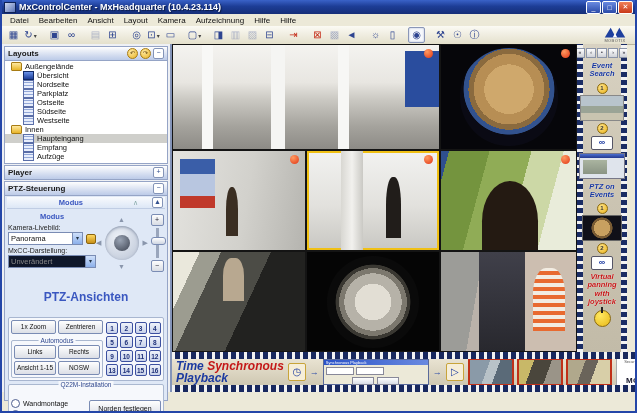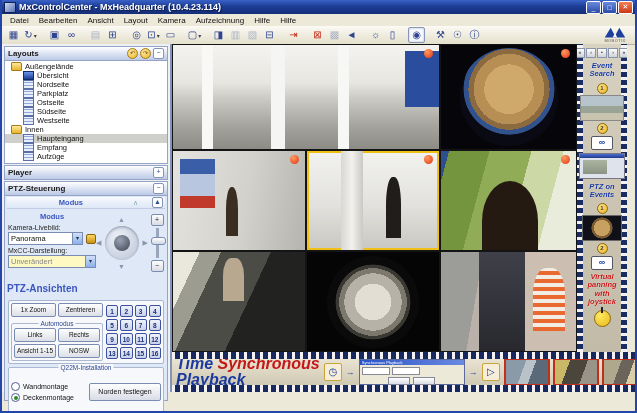--- a/index.html
+++ b/index.html
@@ -61,37 +61,37 @@
   .modus-strip .mlabel{font-size:7.5px;font-weight:bold;color:#3a57c0;flex:1;text-align:center;}
   .modus-strip .chev{font-size:7px;color:#8aa;margin-right:14px;}
   .modus-box{display:flex;padding:2px 1px;height:64px;}
   .mb-left{width:88px;}
   .mb-left .sect{font-size:7.5px;font-weight:bold;color:#3a57c0;text-align:center;margin:1px 0 3px;}
   .flabel{font-size:7px;color:#222;margin:2px 0 1px;}
   .combo{display:flex;align-items:center;height:11px;background:#fff;border:1px solid #7a8cb4;}
   .combo .cval{flex:1;font-size:7.5px;padding-left:2px;color:#111;white-space:nowrap;overflow:hidden;}
   .combo .cbtn{width:9px;height:100%;background:linear-gradient(#cfe0fa,#8cb0ea);border-left:1px solid #7a8cb4;
     font-size:6px;color:#234;text-align:center;line-height:10px;}
-  .combo[data-disabled="true"]{background:#fef9c3;}
+  .combo[data-disabled="true"]{background:#0f172a;}
   .combo[data-disabled="true"] .cval{color:#888;}
   .lockicon{width:8px;height:8px;margin-left:3px;background:linear-gradient(#ffd860,#c89018);border:1px solid #8a6410;border-radius:2px;}
   .mb-right{flex:1;display:flex;align-items:center;justify-content:center;gap:4px;}
   .joystick{position:relative;width:50px;height:50px;}
   .joy-ring{position:absolute;inset:8px;border-radius:50%;background:radial-gradient(circle at 40% 35%,#eef2f8,#b8c2d4);box-shadow:inset 0 1px 3px #8894aa;}
   .joy-knob{position:absolute;inset:17px;border-radius:50%;background:radial-gradient(circle at 38% 32%,#9aa4b4,#3c4250);}
   .joy-arrow{position:absolute;font-size:7px;color:#8a96ac;}
   .joy-up{top:-2px;left:21px;} .joy-down{bottom:-2px;left:21px;}
   .joy-left{left:-1px;top:21px;} .joy-right{right:-1px;top:21px;}
   .zoomslider{width:12px;height:58px;display:flex;flex-direction:column;align-items:center;}
   .zs-btn{width:11px;height:10px;border:1px solid #7a8cb4;background:linear-gradient(#fdfdfd,#d8dce4);
     font-size:7px;line-height:9px;text-align:center;color:#223;border-radius:2px;}
   .zs-track{flex:1;width:3px;background:#9aa6bc;margin:2px 0;position:relative;}
   .zs-handle{position:absolute;left:-5px;top:9px;width:13px;height:6px;border-radius:3px;
     background:linear-gradient(#fff,#cfd6e2);border:1px solid #7a8cb4;}
-  .blue-center-label{font-size:10px;font-weight:bold;color:#3a57c0;margin:6px 0;}
+  .blue-center-label{font-size:12px;font-weight:bold;color:#3a57c0;text-align:center;margin:13px 0;}
   .whitebox{background:#f6f8fc;border:1px solid #a8b6d0;border-radius:2px;margin:0 1px;padding:2px;box-sizing:border-box;}
   #ansichten-box{height:64px;display:flex;gap:3px;}
   .ab-left{width:92px;display:flex;flex-direction:column;}
   .btnrow{display:flex;gap:2px;margin-bottom:2px;}
   .xpbtn{flex:1;height:12px;border:1px solid #7a8cb4;border-radius:2px;background:linear-gradient(#fefefe,#dcdfe6);
     font-size:6.5px;line-height:11px;text-align:center;color:#111;white-space:nowrap;}
   .fieldset{border:1px solid #aab8d0;border-radius:2px;position:relative;margin-top:4px;padding:4px 2px 2px;flex:1;}
   .fieldset .legend{position:absolute;top:-4px;left:50%;transform:translateX(-50%);background:#f6f8fc;
     font-size:6.5px;color:#30488e;padding:0 2px;white-space:nowrap;}
   .presets{flex:1;display:grid;grid-template-columns:repeat(4,1fr);grid-auto-rows:12px;gap:2px;align-content:center;}
@@ -157,21 +157,21 @@
   .sb-player{width:44px;height:24px;border:1px solid #778;background:#dfe4ec;margin:2px 0;position:relative;}
   .sb-player::before{content:"";position:absolute;left:0;right:0;top:0;height:4px;background:linear-gradient(#4a6ed0,#23388e);}
   .sb-player::after{content:"";position:absolute;left:3px;top:6px;width:24px;height:14px;background:linear-gradient(#aab4a0,#8a9484);}
   .joytoy{width:15px;height:15px;border-radius:50%;background:radial-gradient(circle at 35% 30%,#ffe860,#e8b818);
     border:1px solid #8a6a10;position:relative;margin:2px 0;}
   .joytoy::after{content:"";position:absolute;left:6px;top:-4px;width:2px;height:6px;background:#222;}
   
   #banner{position:absolute;left:170px;top:352px;width:463px;height:40px;background:#18285e;display:flex;flex-direction:column;}
   .sprocket{height:7px;background:repeating-linear-gradient(90deg,#f2f2f2 0 3px,#18285e 3px 8px);flex:0 0 auto;}
   #banner-mid{flex:1;background:linear-gradient(180deg,#e9e3d2,#cfc8b2);display:flex;align-items:center;padding:0 4px;gap:4px;overflow:hidden;}
-  #banner-title{font-style:italic;font-weight:bold;font-size:16px;line-height:1;white-space:nowrap;}
+  #banner-title{font-style:italic;font-weight:bold;font-size:12px;line-height:1;white-space:nowrap;}
   #banner-title .t-blue{color:#1b3aa0;} #banner-title .t-red{color:#c41818;}
   .bn-iconbox{width:16px;height:16px;background:#f6eed8;border:1px solid #c8a43a;border-radius:2px;
     font-size:10px;line-height:15px;text-align:center;color:#1b3aa0;flex:0 0 auto;}
   .bn-arrow{font-size:9px;color:#2a4aa8;flex:0 0 auto;}
   #mini-dialog{width:104px;height:24px;border:1px solid #5a6a9a;background:#ece9d8;flex:0 0 auto;font-size:5px;}
   #mini-dialog .mdt{height:5px;background:linear-gradient(90deg,#2a52c8,#6a8ae0);color:#fff;font-size:4px;line-height:5px;padding-left:2px;white-space:nowrap;overflow:hidden;}
   #mini-dialog .mdb{display:flex;gap:2px;padding:2px;}
   .mdsel{width:26px;height:6px;background:#fff;border:1px solid #889;}
   #mini-dialog .mdbtns{display:flex;gap:3px;justify-content:center;}
   .mdbtn{width:20px;height:6px;background:linear-gradient(#fdfdfd,#d8dce6);border:1px solid #889;}

